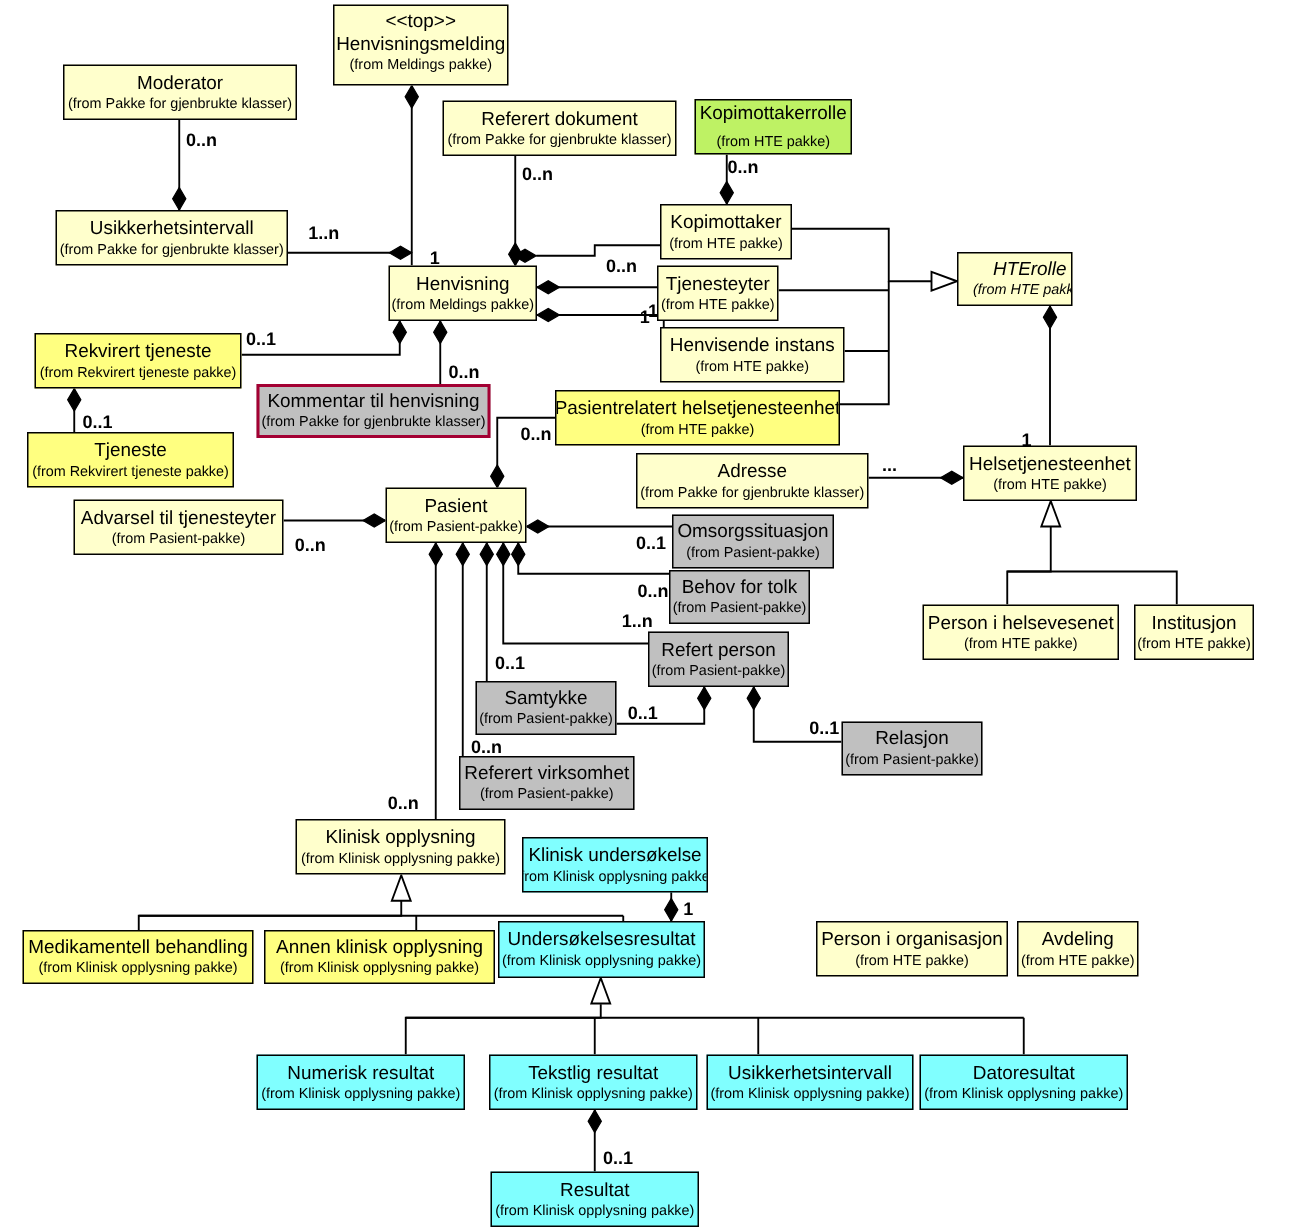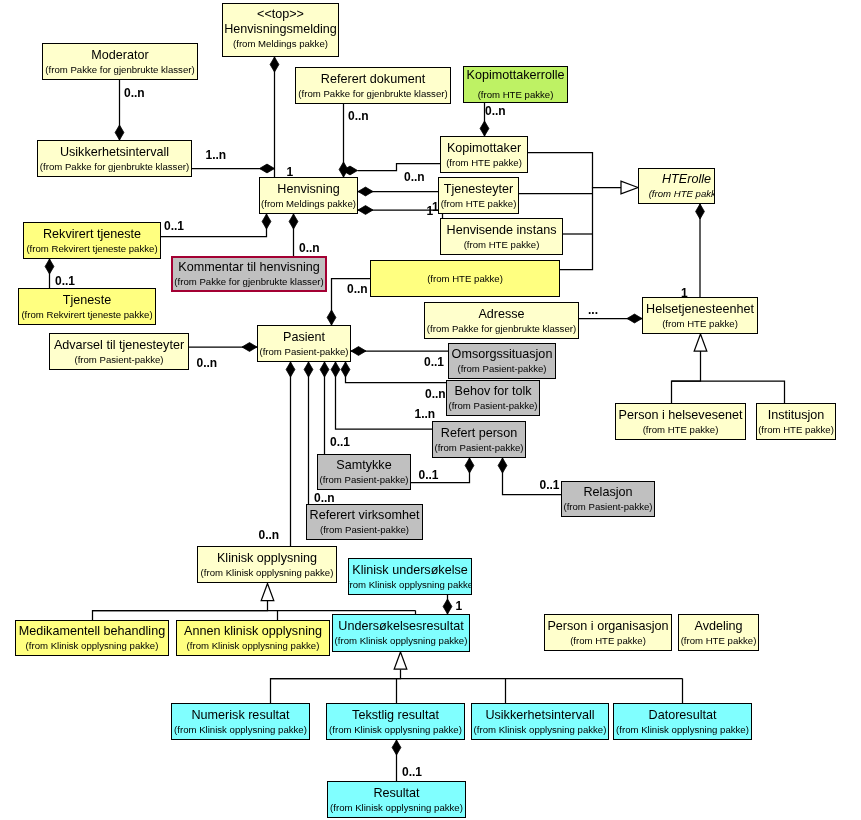--- a/index.html
+++ b/index.html
@@ -215,20 +215,21 @@
     </div>
     <div class="node" style="left: 440px; top: 218px; width: 123px; height: 37px; background: rgb(255, 255, 204); border-color: rgb(0, 0, 0);">
       <div class="nm">Henvisende instans</div>
       <div class="pk">(from HTE pakke)</div>
     </div>
     <div class="node" style="left: 171px; top: 256px; width: 156px; height: 36px; background: rgb(192, 192, 192); border-color: rgb(163, 0, 51); border-width: 2px;">
       <div class="nm">Kommentar til henvisning</div>
       <div class="pk">(from Pakke for gjenbrukte klasser)</div>
     </div>
     <div class="node" style="left: 370px; top: 260px; width: 190px; height: 37px; background: rgb(255, 255, 128); border-color: rgb(0, 0, 0);">
+      <div class="nm">Pasientrelatert helsetjenesteenhet</div>
       <div class="pk">(from HTE pakke)</div>
     </div>
     <div class="node" style="left: 18px; top: 288px; width: 138px; height: 37px; background: rgb(255, 255, 128); border-color: rgb(0, 0, 0);">
       <div class="nm">Tjeneste</div>
       <div class="pk">(from Rekvirert tjeneste pakke)</div>
     </div>
     <div class="node" style="left: 424px; top: 302px; width: 155px; height: 37px; background: rgb(255, 255, 204); border-color: rgb(0, 0, 0);">
       <div class="nm">Adresse</div>
       <div class="pk">(from Pakke for gjenbrukte klasser)</div>
     </div>

